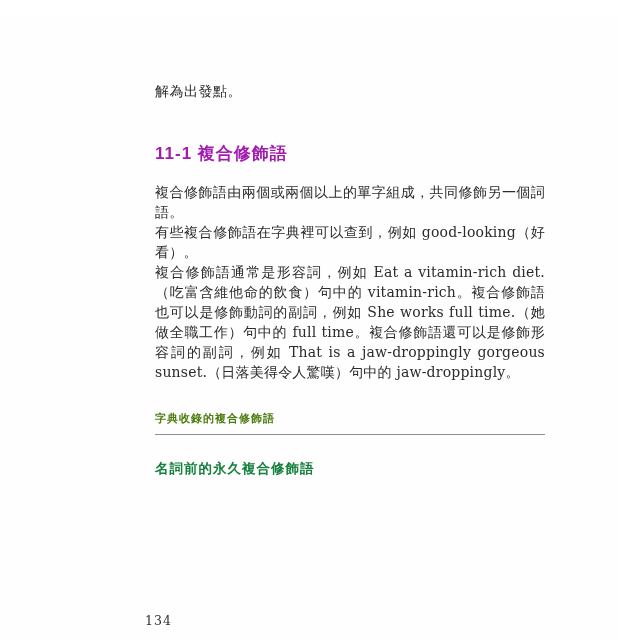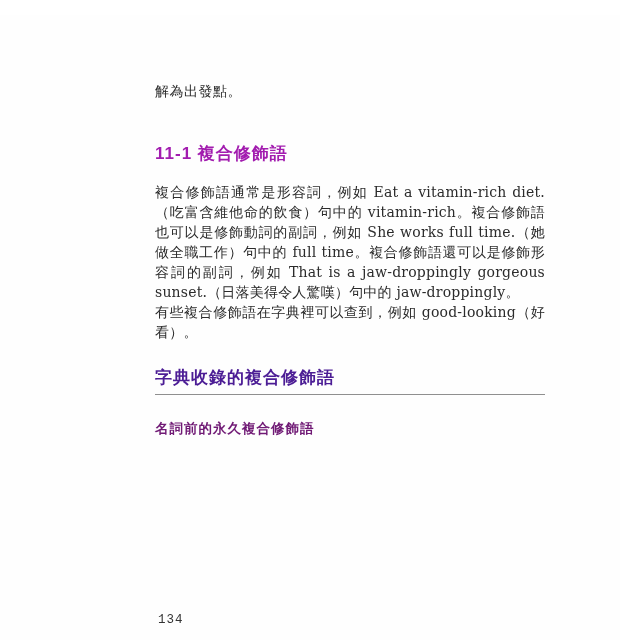--- a/index.html
+++ b/index.html
@@ -39,82 +39,82 @@
   .body-para {
     font-size: 14px;
     line-height: 20px;
     text-align: justify;
     letter-spacing: 0.2px;
   }
   .subsection { margin-top: 27px; }
   .subsection-title {
     font-family: "Liberation Sans", "DejaVu Sans", sans-serif;
     font-weight: bold;
-    font-size: 17px;
+    font-size: 11px;
     line-height: 18px;
     letter-spacing: 1px;
-    color: #4c1d95;
+    color: #4d7c0f;
     padding-bottom: 7px;
   }
   .rule {
     border: none;
     border-top: 1.5px solid #8f8f8f;
     width: 100%;
     height: 0;
   }
   .subsection-body { margin-top: 10px; }
   .subsubsection { margin-top: 25px; }
   .subsubsection-title {
     font-family: "Liberation Sans", "DejaVu Sans", sans-serif;
     font-weight: bold;
     font-size: 13.5px;
     line-height: 18px;
     letter-spacing: 1px;
-    color: #701a75;
+    color: #15803d;
   }
   .badge-para { margin-top: 3px; }
   .badge {
     display: inline-block;
     width: 14px;
     height: 14px;
     border-radius: 50%;
     background: #0a0a0a;
     color: #ffffff;
     font-family: "Liberation Sans", "DejaVu Sans", sans-serif;
     font-weight: bold;
     font-size: 9px;
     line-height: 14px;
     text-align: center;
     margin-right: 2px;
     vertical-align: -2px;
   }
   .badge-group { margin-right: 5px; white-space: nowrap; }
   .page-number {
     position: absolute;
-    left: 158px;
+    left: 145px;
     top: 598px;
     font-size: 12.5px;
     letter-spacing: 1px;
     color: #333333;
-    font-family: Liberation Mono, monospace;
   }
 </style>
 </head>
 <body>
 
 <div class="page">
   <div class="content">
 
     <p class="intro-line">解為出發點。</p>
 
     <h1 class="section-heading">11-1 複合修飾語</h1>
 
     <div class="body-block">
+      <p class="body-para">複合修飾語由兩個或兩個以上的單字組成，共同修飾另一個詞語。</p>
+      <p class="body-para">有些複合修飾語在字典裡可以查到，例如 good-looking（好看）。</p>
       <p class="body-para">複合修飾語通常是形容詞，例如 Eat a vitamin-rich diet.（吃富含維他命的飲食）句中的 vitamin-rich。複合修飾語也可以是修飾動詞的副詞，例如 She works full time.（她做全職工作）句中的 full time。複合修飾語還可以是修飾形容詞的副詞，例如 That is a jaw-droppingly gorgeous sunset.（日落美得令人驚嘆）句中的 jaw-droppingly。</p>
-      <p class="body-para">有些複合修飾語在字典裡可以查到，例如 good-looking（好看）。</p>
     </div>
 
     <div class="subsection">
       <h2 class="subsection-title">字典收錄的複合修飾語</h2>
       <hr class="rule">
     </div>
 
     <div class="subsubsection">
       <h3 class="subsubsection-title">名詞前的永久複合修飾語</h3>
     </div>

